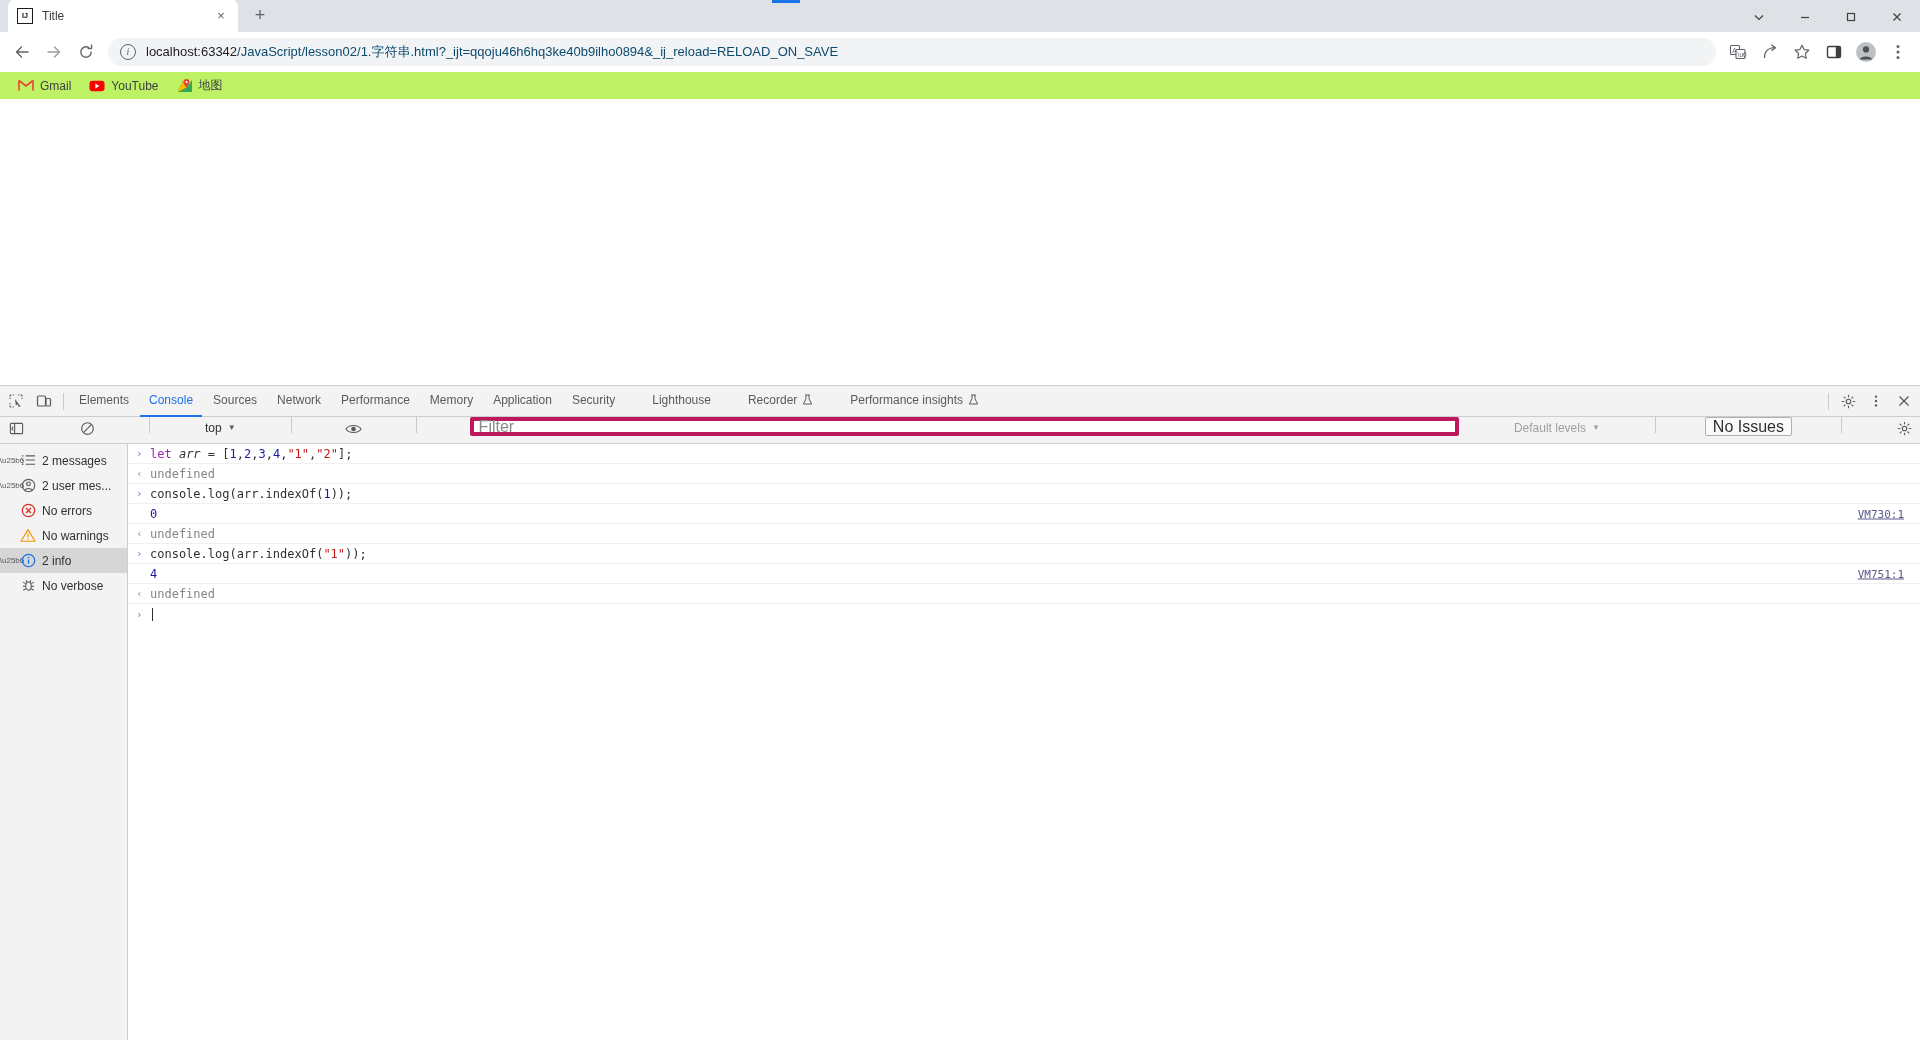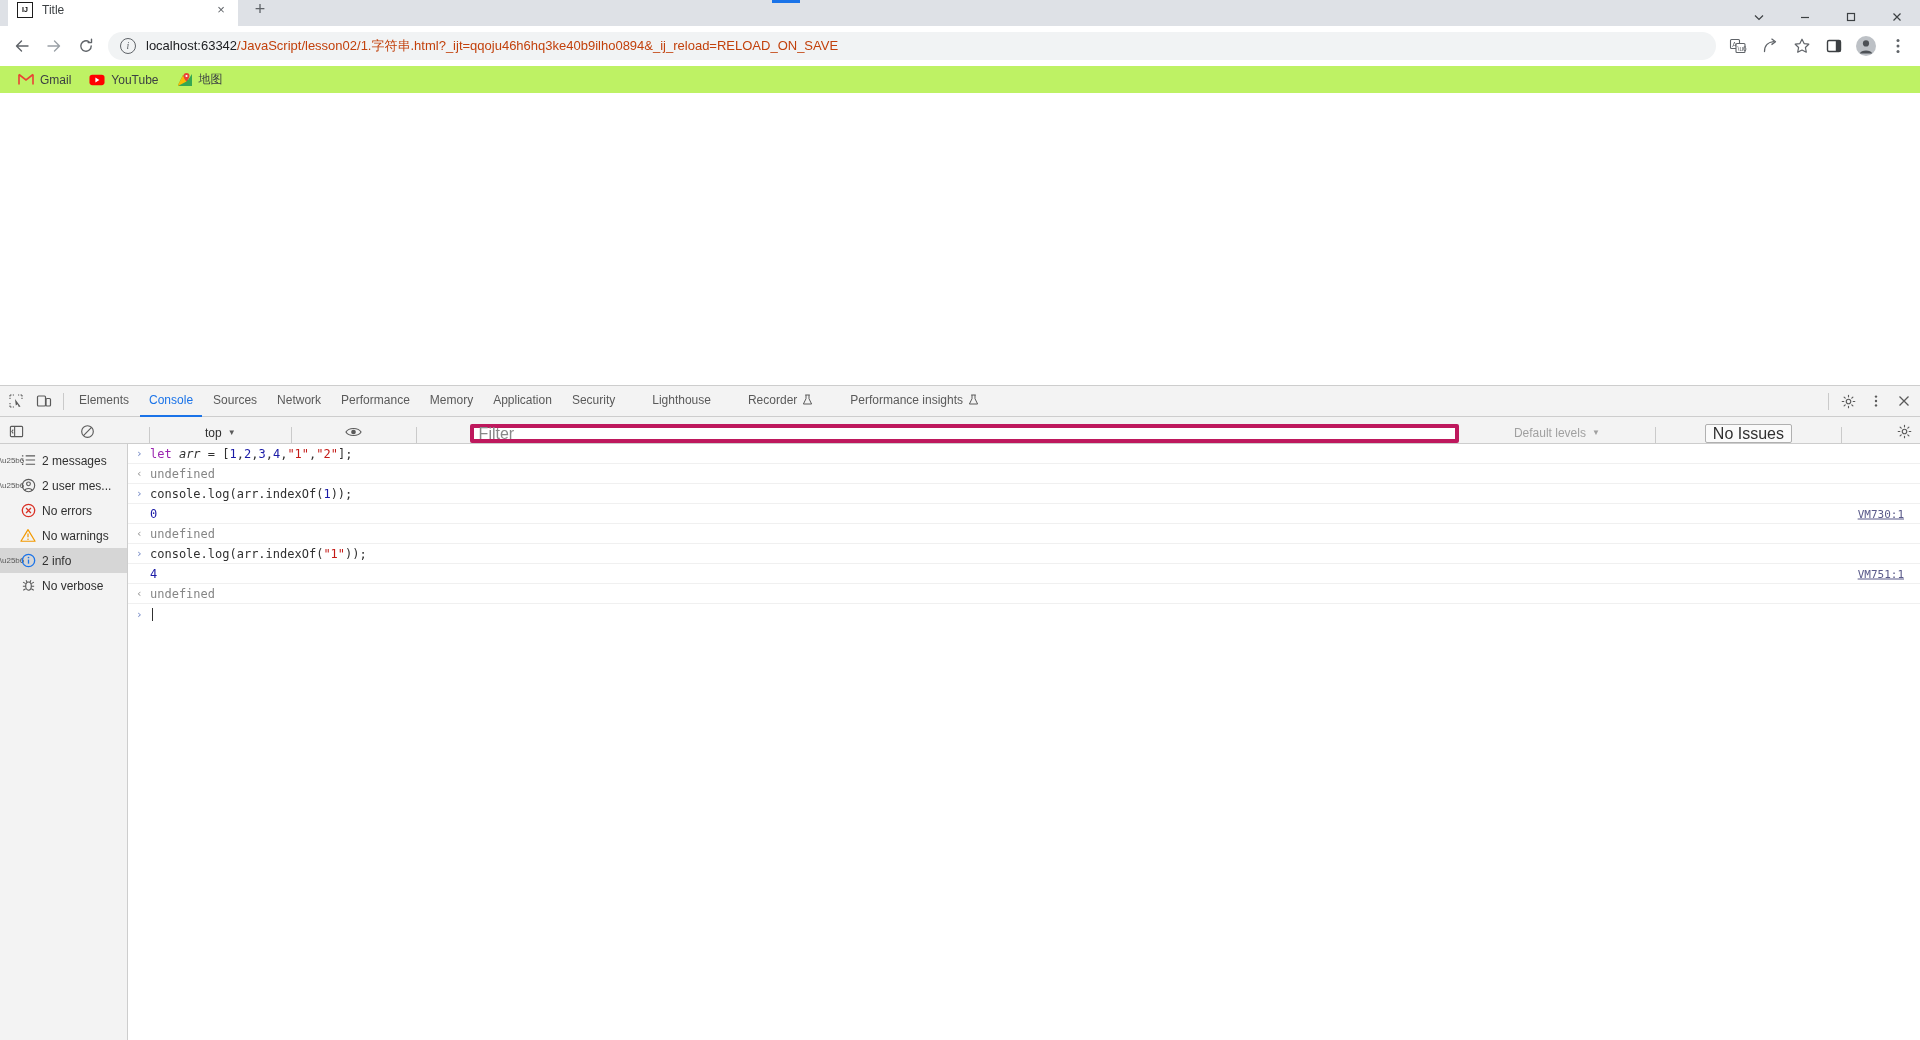--- a/index.html
+++ b/index.html
@@ -7,21 +7,21 @@
     width: 1920px; height: 1040px;
     font-family: "Liberation Sans", sans-serif;
     background: #ffffff;
     overflow: hidden;
   }
 
   
   .browser { width: 1920px; height: 1040px; position: relative; }
 
   .tabstrip {
-    height: 26px; background: #dee1e6;
+    height: 32px; background: #dee1e6;
     display: flex; align-items: flex-end; padding-left: 8px;
     position: relative;
   }
   .tab {
     width: 230px; height: 33px; background: #ffffff;
     border-radius: 8px 8px 0 0;
     display: flex; align-items: center; padding: 0 9px;
     position: relative;
   }
   .tab-favicon {
@@ -76,21 +76,21 @@
   }
   .omni-info {
     width: 16px; height: 16px; flex: 0 0 16px; margin-right: 10px;
     border: 1.3px solid #5f6368; border-radius: 50%;
     display: flex; align-items: center; justify-content: center;
     font-size: 10px; color: #5f6368; font-style: italic;
     font-family: "Liberation Serif", serif; line-height: 1;
   }
   .omni-url { white-space: nowrap; overflow: hidden; }
   .omni-url .host { color: #202124; }
-  .omni-url .rest { color: #c2410c; }
+  .omni-url .rest { color: #0c4a6e; }
 
   .bookmarks {
     height: 28px; background: #bef264;
     display: flex; align-items: center; padding: 0 10px;
     border-bottom: 1px solid #ffffff;
   }
   .bm {
     display: flex; align-items: center; height: 24px;
     padding: 0 8px; border-radius: 4px; margin-right: 2px;
     font-size: 12px; color: #3c4043;
@@ -126,21 +126,21 @@
     font-size: 12px; color: #5a5a5a; white-space: nowrap;
     border-bottom: 2px solid transparent; margin: 0 1px;
   }
   .dt-tab.active { color: #1a73e8; border-bottom-color: #1a73e8; }
   .dt-tab .flask { margin-left: 5px; display: flex; align-items: center; }
   .dt-spacer { flex: 1; }
 
   .dt-toolbar {
     height: 27px; background: #f3f3f3;
     border-bottom: 1px solid #cdcdcd;
-    display: flex; align-items: flex-end; padding: 0 3px; gap: 45px;
+    display: flex; align-items: flex-start; padding: 0 3px; gap: 45px;
   }
   .ct-btn {
     width: 26px; height: 23px; display: flex;
     align-items: center; justify-content: center; color: #5a5a5a;
   }
   .ct-div { width: 1px; height: 16px; background: #cacaca; margin: 0 4px; }
   .ctx-sel {
     display: flex; align-items: center; height: 21px; padding: 0 6px;
     font-size: 12px; color: #303030;
   }

